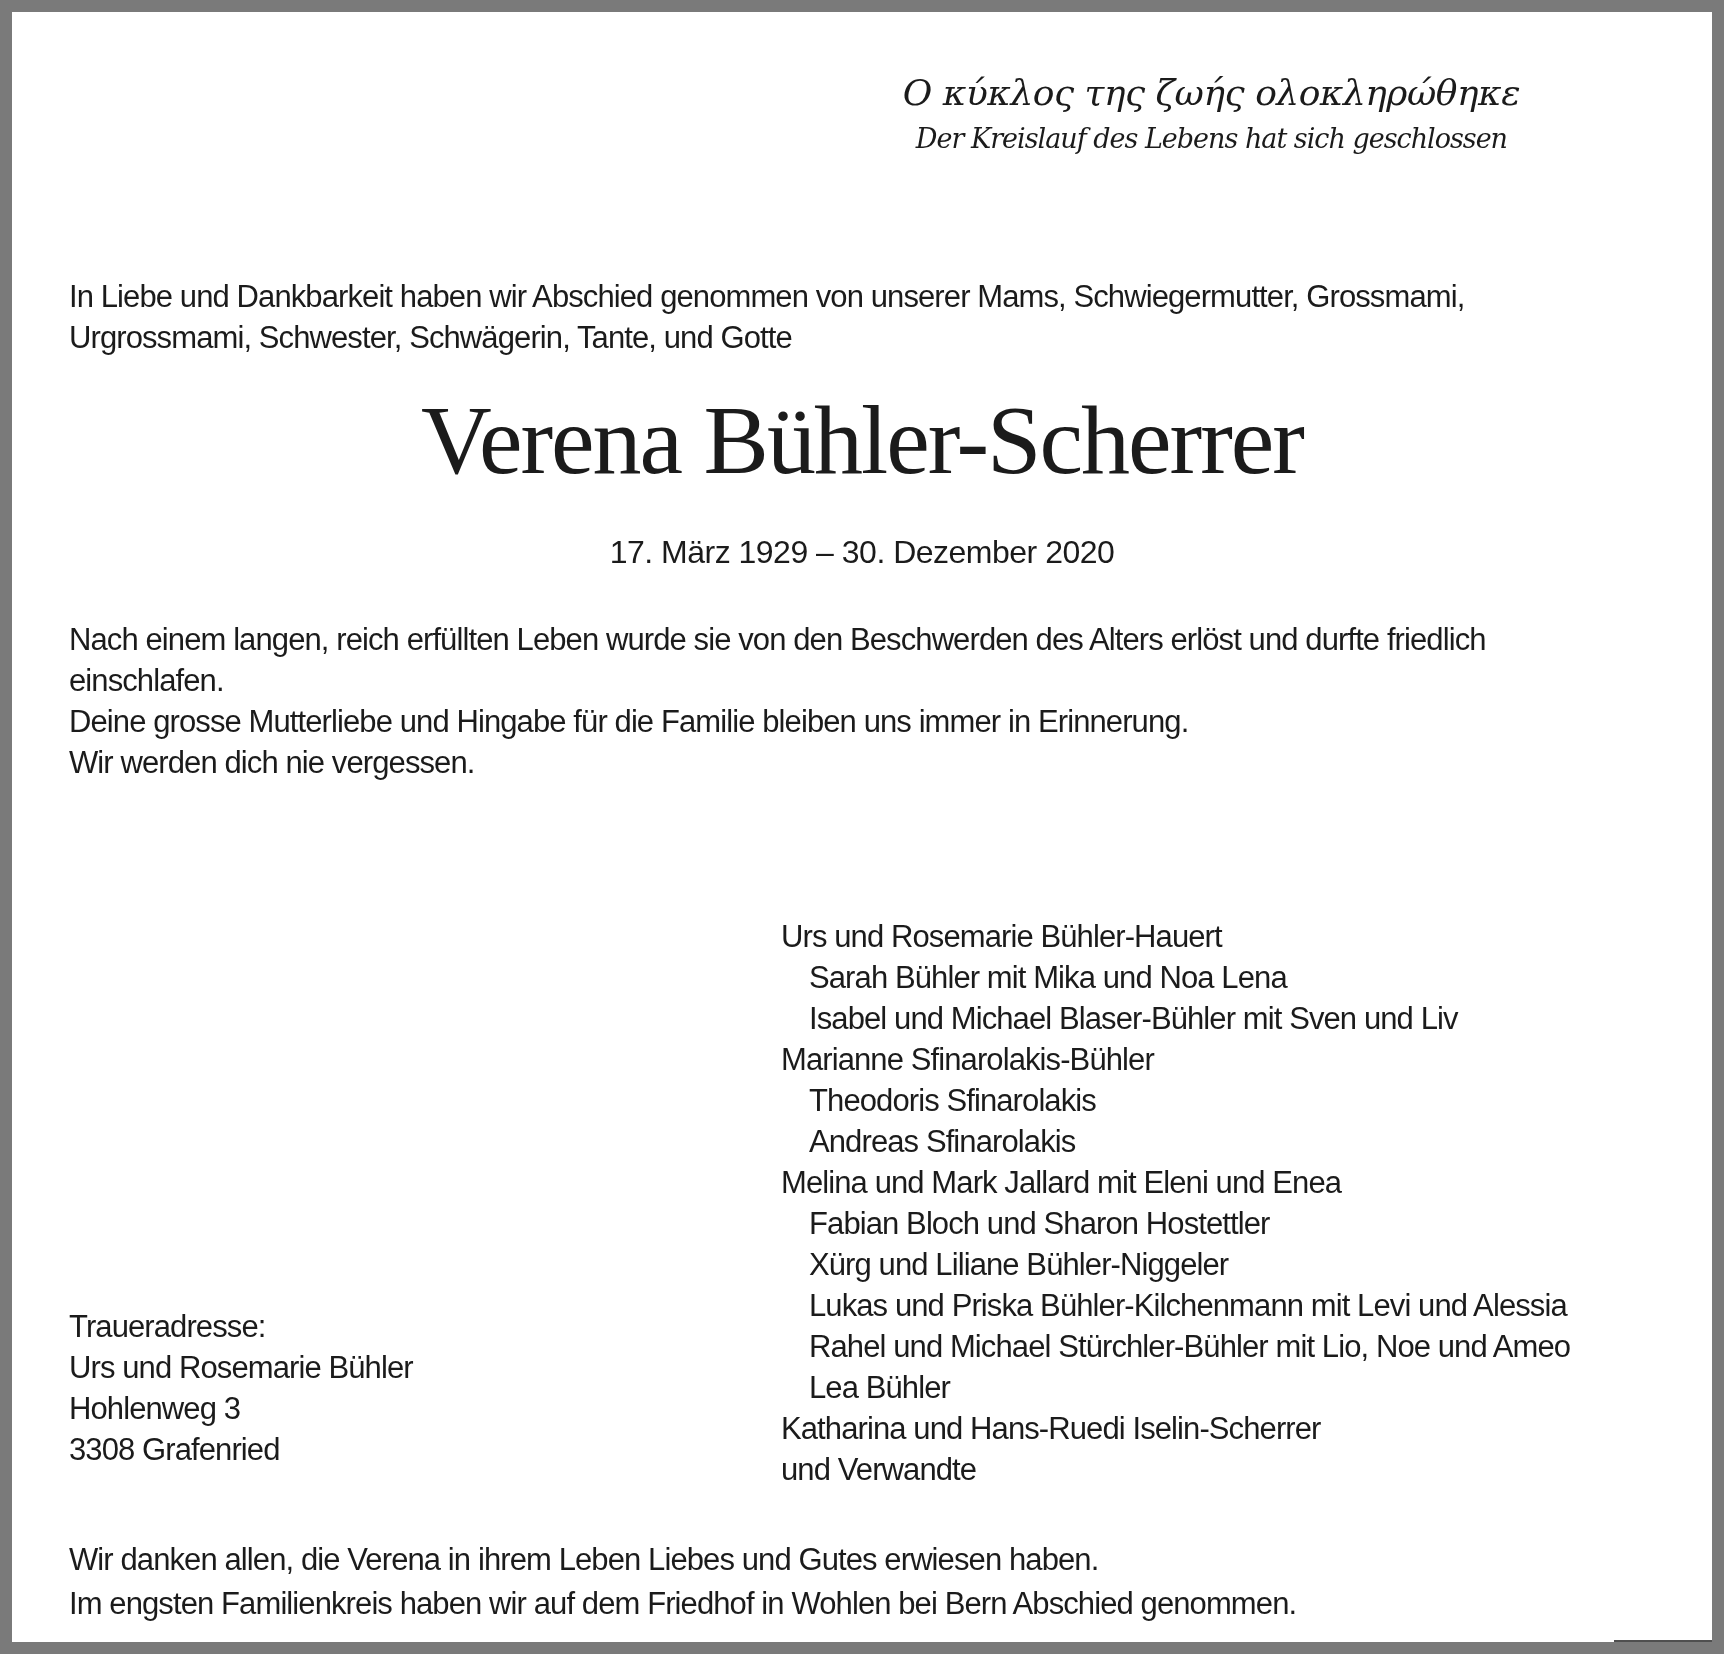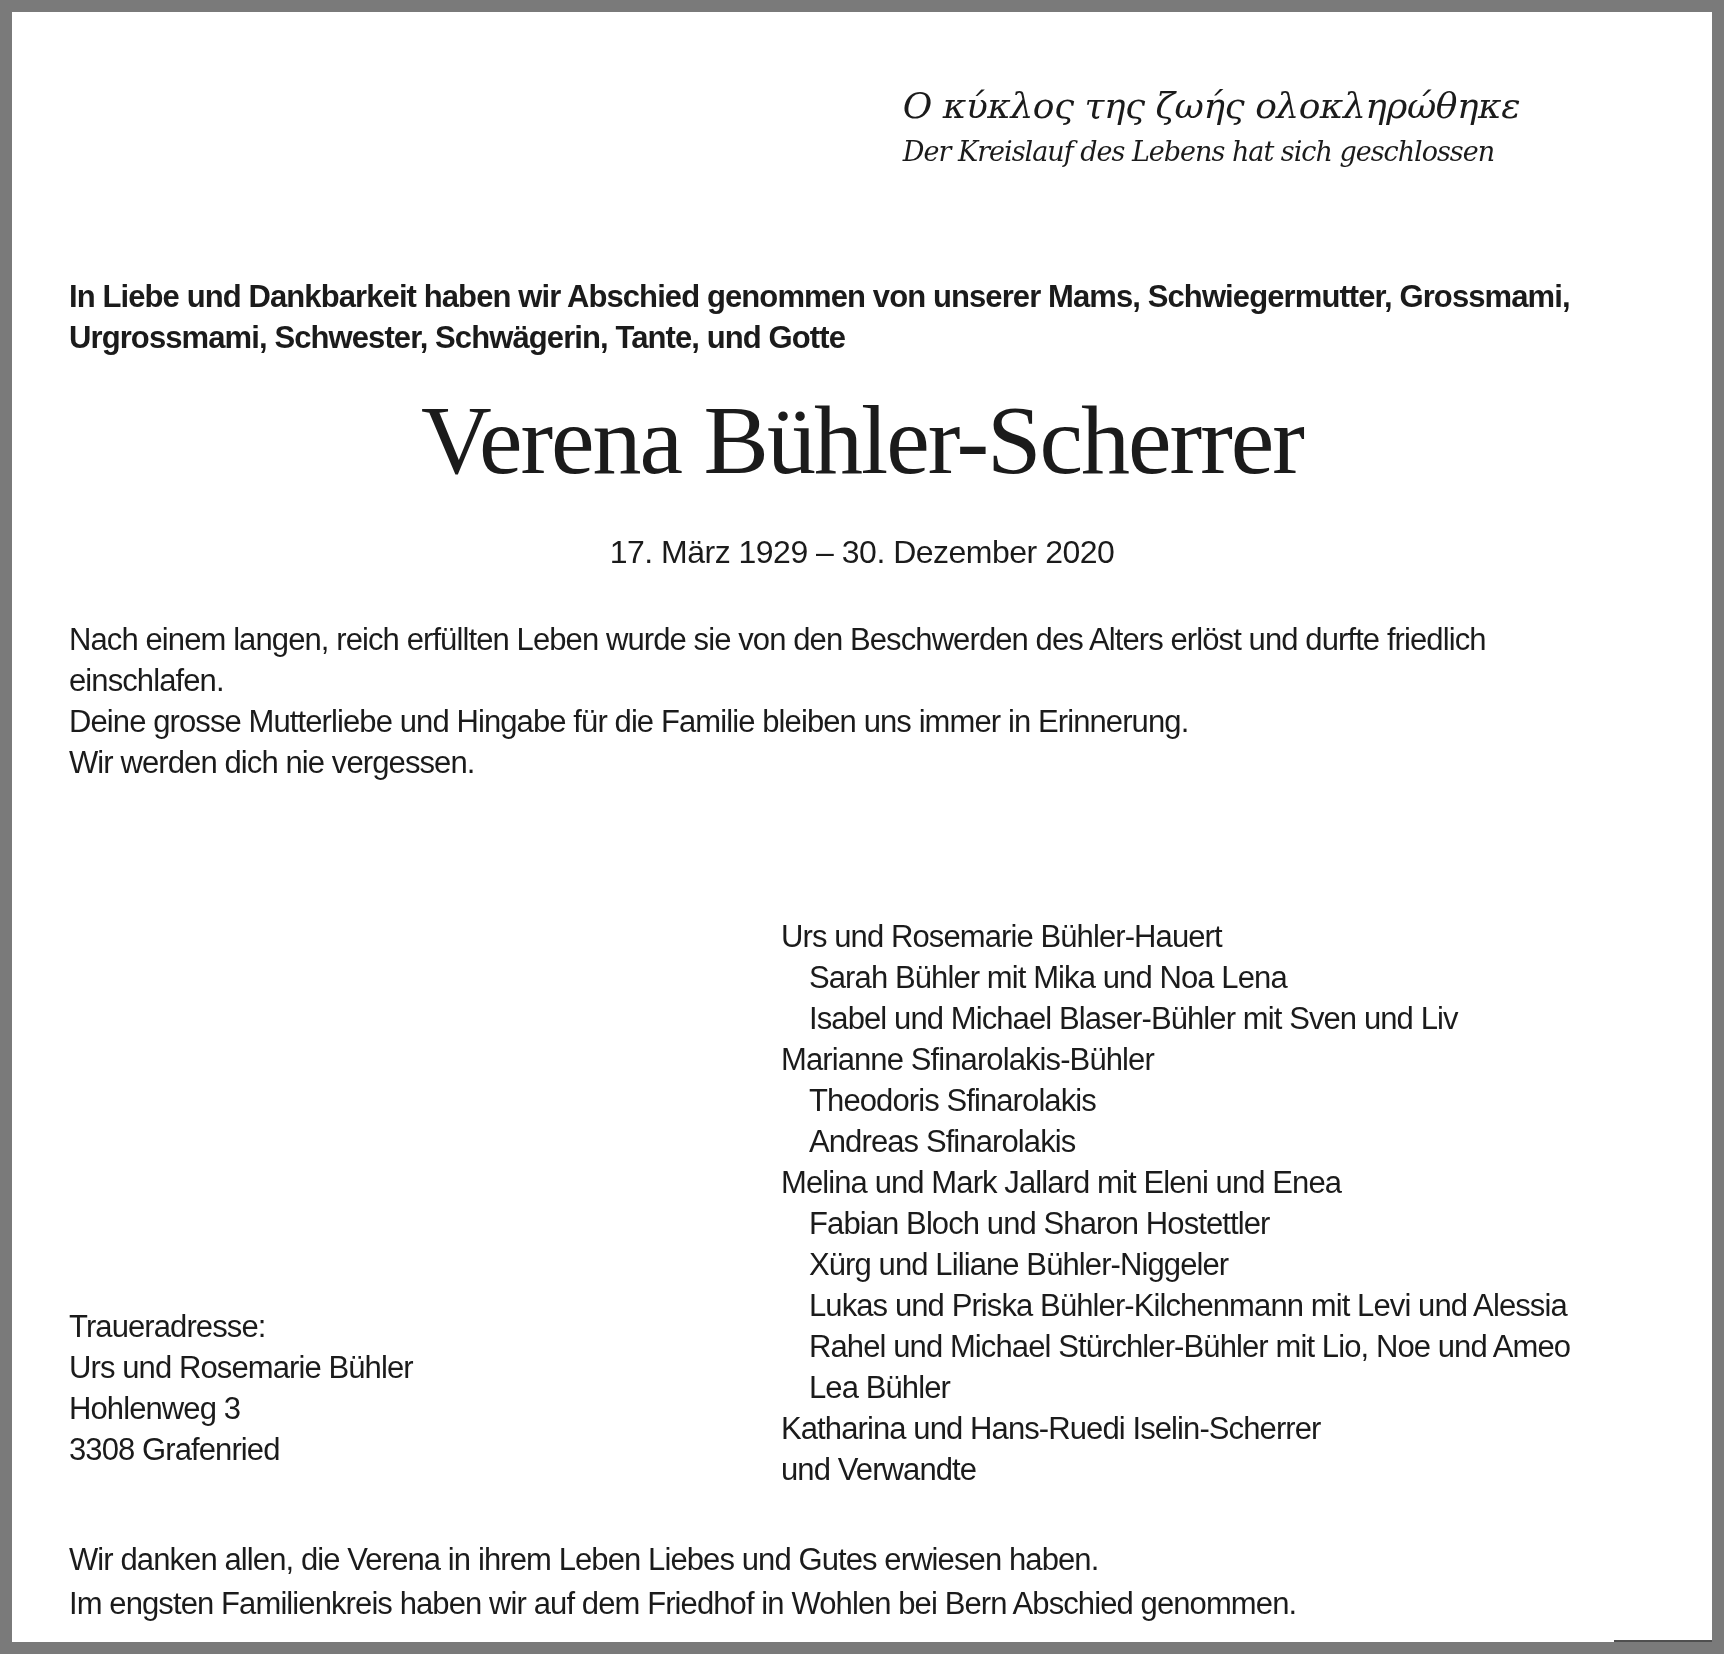--- a/index.html
+++ b/index.html
@@ -9,32 +9,32 @@
     box-sizing:border-box;
     background:#ffffff;
     border:12px solid #7a7a7a;
     overflow:hidden;
     font-family:"Liberation Sans", sans-serif;
     color:#1b1b1b;
   }
   .top-edge{position:absolute;top:-12px;left:-12px;right:-12px;height:5px;background:#58585a;}
   .bottom-edge-artifact{position:absolute;bottom:-1px;right:-12px;width:110px;height:3px;background:#4f4f4f;}
 
-  .quote{position:absolute;top:70px;right:192px;text-align:left;}
+  .quote{position:absolute;top:57px;right:192px;text-align:center;}
   .quote .greek{
     font-family:"DejaVu Serif", serif;font-style:italic;
     font-size:36px;line-height:47px;letter-spacing:-0.5px;white-space:nowrap;
   }
   .quote .german{
     font-family:"DejaVu Serif", serif;font-style:italic;
     font-size:27px;line-height:45px;letter-spacing:-1px;white-space:nowrap;
   }
 
   .intro{position:absolute;left:57px;top:264px;font-size:31px;line-height:41px;letter-spacing:-0.9px;}
-  .intro div{white-space:nowrap;font-weight:bold;}
+  .intro div{white-space:nowrap;}
 
   .name{
     position:absolute;left:0;right:0;top:374px;text-align:center;
     font-family:"Liberation Serif", serif;
     font-size:98px;line-height:108px;letter-spacing:-2px;white-space:nowrap;
   }
   .dates{
     position:absolute;left:0;right:0;top:520px;text-align:center;
     font-size:32px;line-height:40px;letter-spacing:-0.5px;white-space:nowrap;
   }

